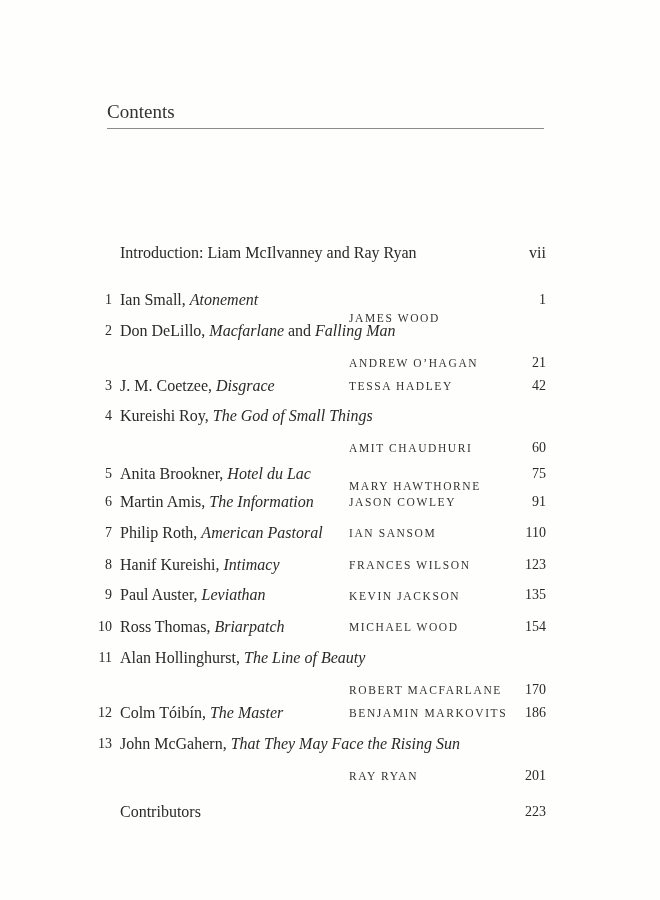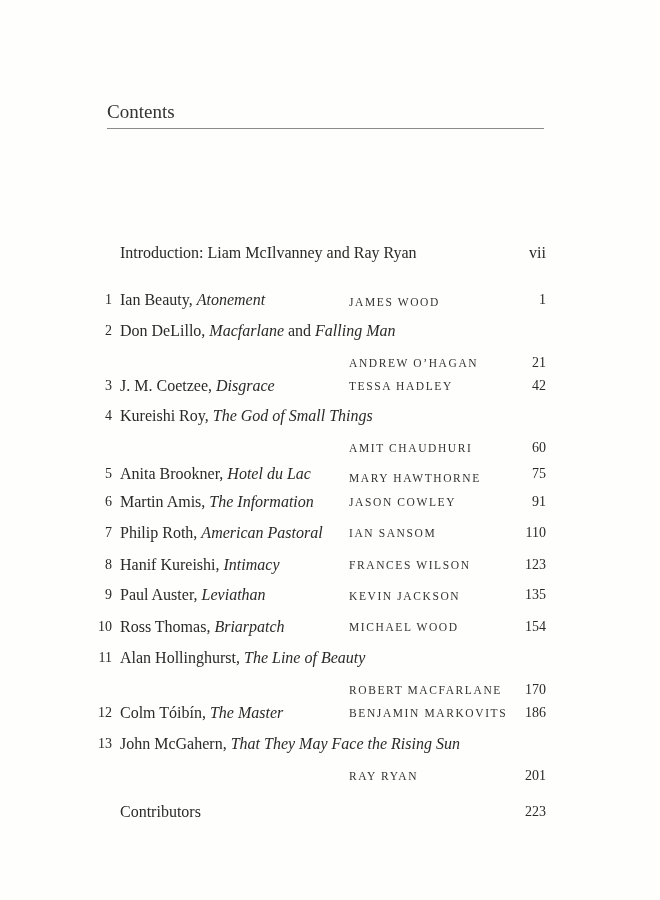--- a/index.html
+++ b/index.html
@@ -35,22 +35,22 @@
 <div class="rule"></div>
 
 <div class="row" style="top:244px">
   <span class="entry">Introduction: Liam McIlvanney and Ray Ryan</span>
   <span class="page" style="font-size:16px;top:0">vii</span>
 </div>
 
 <div id="chapters">
     <div class="row" style="top: 291px;">
       <span class="num">1</span>
-      <span class="entry"><span>Ian Beauty</span>, <i>Atonement</i></span>
-      <span class="author" style="top:5px">James Wood</span>
+      <span class="entry"><span>Ian Small</span>, <i>Atonement</i></span>
+      <span class="author" style="top:21px">James Wood</span>
       <span class="page" style="top:1px">1</span>
     </div>
     <div class="row" style="top: 322px;">
       <span class="num">2</span>
       <span class="entry"><span>Don DeLillo</span>, <i>Macfarlane</i><span> and </span><i>Falling Man</i></span>
       <span class="author" style="top:35px">Andrew O’Hagan</span>
       <span class="page" style="top:33px">21</span>
     </div>
     <div class="row" style="top: 377px;">
       <span class="num">3</span>
@@ -60,21 +60,21 @@
     </div>
     <div class="row" style="top: 407px;">
       <span class="num">4</span>
       <span class="entry"><span>Kureishi Roy</span>, <i>The God of Small Things</i></span>
       <span class="author" style="top:35px">Amit Chaudhuri</span>
       <span class="page" style="top:33px">60</span>
     </div>
     <div class="row" style="top: 465px;">
       <span class="num">5</span>
       <span class="entry"><span>Anita Brookner</span>, <i>Hotel du Lac</i></span>
-      <span class="author" style="top:7px">Mary Hawthorne</span>
+      <span class="author" style="top:15px">Mary Hawthorne</span>
       <span class="page" style="top:1px">75</span>
     </div>
     <div class="row" style="top: 493px;">
       <span class="num">6</span>
       <span class="entry"><span>Martin Amis</span>, <i>The Information</i></span>
       <span class="author" style="top:3px">Jason Cowley</span>
       <span class="page" style="top:1px">91</span>
     </div>
     <div class="row" style="top: 524px;">
       <span class="num">7</span>

